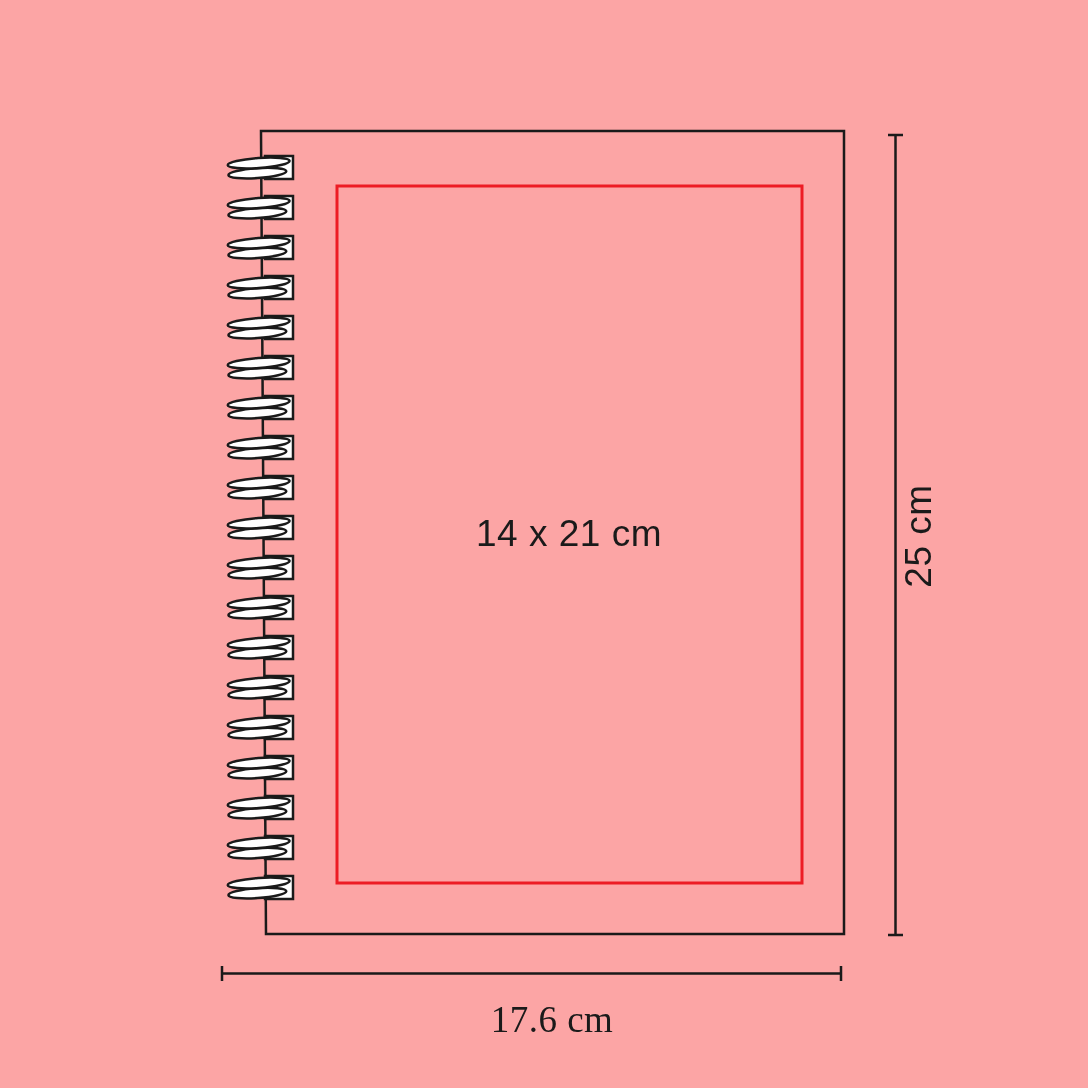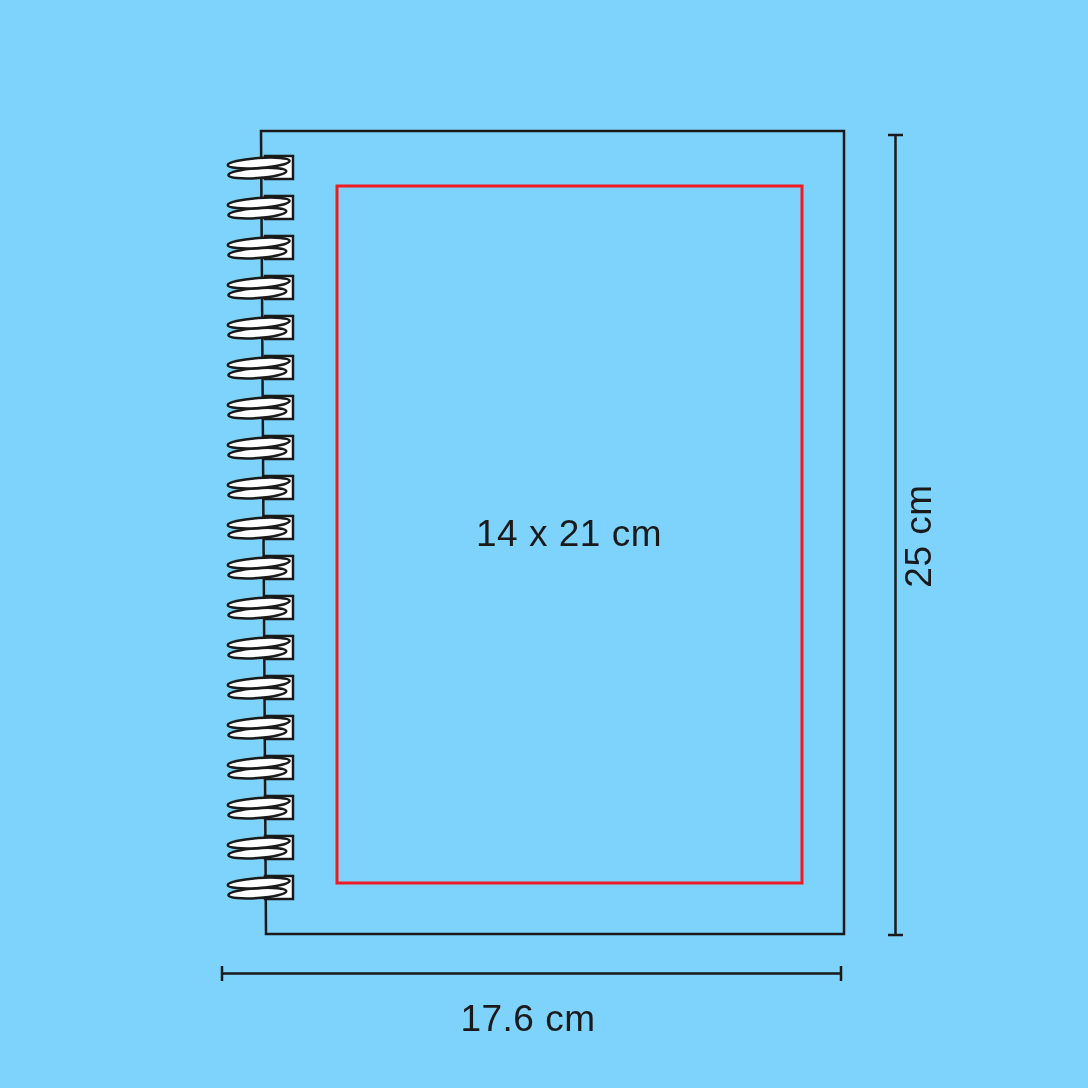--- a/index.html
+++ b/index.html
@@ -4,21 +4,21 @@
 <style>
   html, body {
     margin: 0;
     padding: 0;
     background: #ffffff;
   }
   .stage {
     position: relative;
     width: 1088px;
     height: 1088px;
-    background: #7dd3fc;
+    background: #fca5a5;
     overflow: hidden;
     font-family: "Liberation Sans", sans-serif;
   }
   .stage svg {
     position: absolute;
     left: 0;
     top: 0;
   }
   .dim-label {
     position: absolute;
@@ -75,15 +75,15 @@
 
     <path d="M 888 135 H 903 M 895.5 135 V 935 M 888 935 H 903" fill="none" stroke-width="2.5" stroke-linecap="butt" stroke="#1a1a1a"></path>
 
     <path d="M 222 966 V 981 M 222 973.5 H 841 M 841 966 V 981" fill="none" stroke-width="2.5" stroke-linecap="butt" stroke="#1a1a1a"></path>
   </svg>
 
   <div class="dim-label" style="left: 569px; top: 534px;">14 x 21 cm</div>
 
   <div class="dim-label rot" style="left: 919px; top: 536px;">25 cm</div>
 
-  <div class="dim-label" style="left: 528px; top: 1019px;">17.6 cm</div>
+  <div class="dim-label" style="left: 552px; top: 1019px; font-family: Liberation Serif, serif;">17.6 cm</div>
 
 </div>
 
 </body></html>

